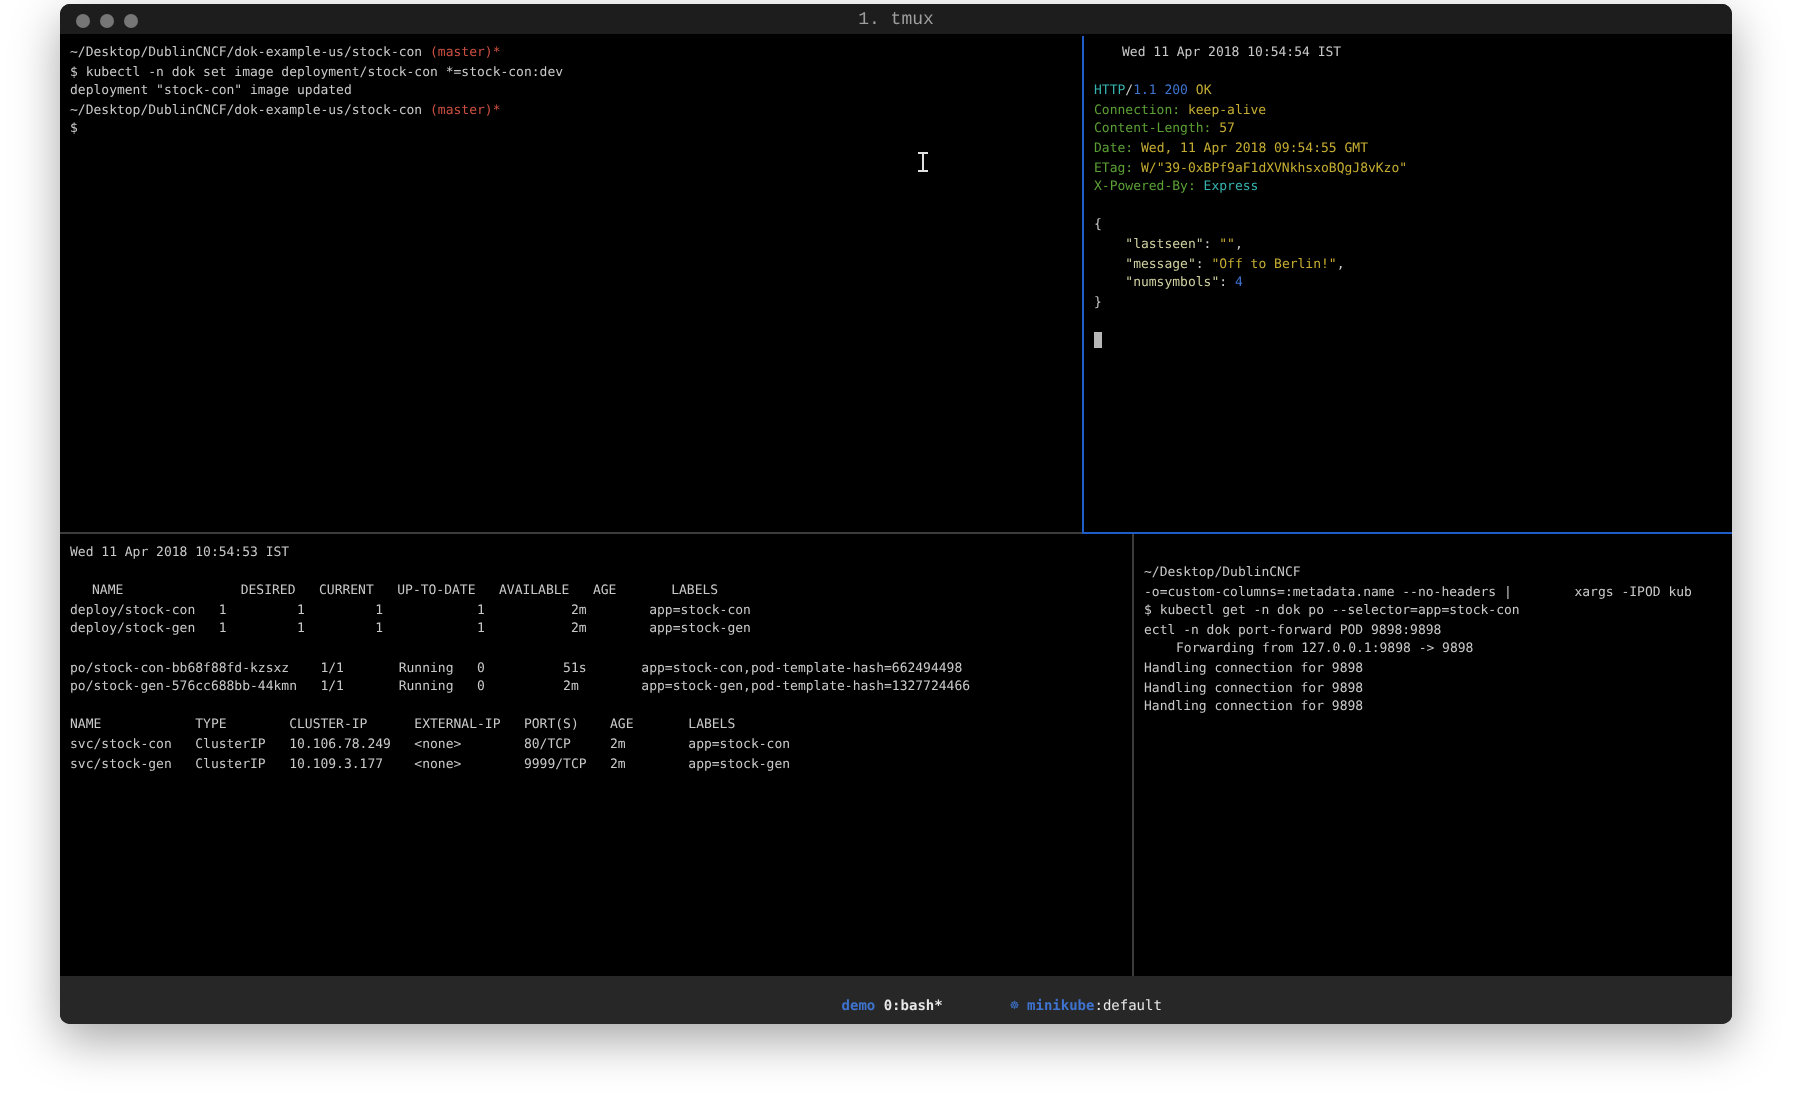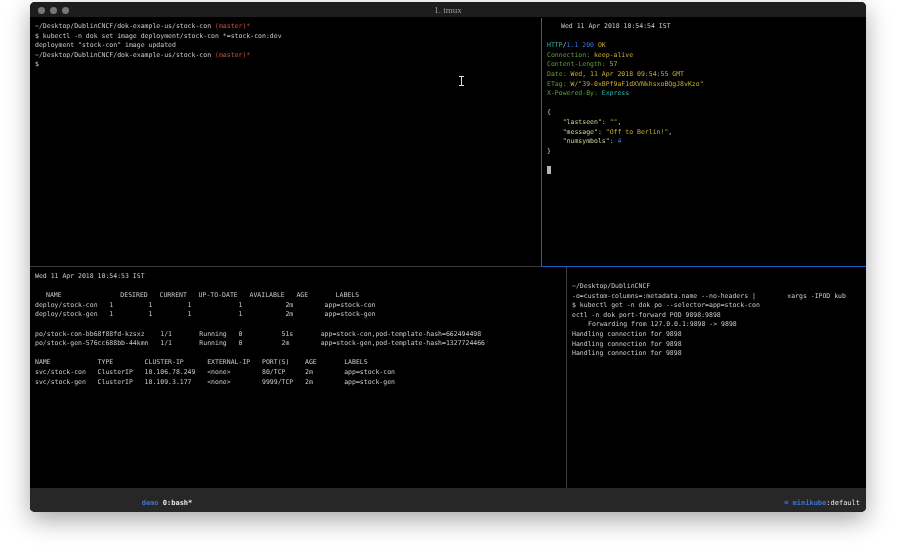--- a/index.html
+++ b/index.html
@@ -6,21 +6,21 @@
   html,body { width:900px; height:555px; background:#ffffff; overflow:hidden;
               font-family:"DejaVu Sans Mono", monospace; }
   .page { position:relative; width:900px; height:555px; background:#ffffff; }
 
   .window { position:absolute; left:30px; top:2px; width:836px; height:510px;
             border-radius:5px; overflow:hidden; background:#000000;
             box-shadow:0 8px 24px rgba(0,0,0,.35); }
 
   .titlebar { position:relative; height:16px; background:#1d1d1d;
               border-bottom:1px solid #000; display:flex; align-items:center; justify-content:center; }
-  .titlebar .title { font-family:Liberation Serif, serif; font-size:9px; color:#9e9e9e; }
+  .titlebar .title { font-family:Liberation Mono, monospace; font-size:9px; color:#9e9e9e; }
   .lights { position:absolute; left:8px; top:4.5px; display:flex; gap:5px; }
   .light { width:7px; height:7px; border-radius:50%; background:#767676; }
 
   .term-body { position:relative; width:836px; height:470px; background:#000000; }
 
   .pane { position:absolute; overflow:hidden; padding:4px 0 0 5px; }
   .pane-tl { left:0;   top:0;     width:511px; height:248px; }
   .pane-tr { left:512px; top:0;   width:324px; height:248px; }
   .pane-bl { left:0;   top:250px; width:536px; height:220px; }
   .pane-br { left:537px; top:260px; width:299px; height:220px; }
@@ -32,21 +32,21 @@
   .hborder { position:absolute; height:1px; }
   .b-blue { background:#1e5ec6; }
   .b-gray { background:#3c3c3c; }
 
   .vb-top    { left:511px; top:0;     height:249px; }
   .hb-left   { left:0;     top:248px; width:511px; }
   .hb-right  { left:511px; top:248px; width:325px; }
   .vb-bottom { left:536px; top:249px; height:221px; }
 
   .statusbar { position:relative; height:31px; background:#272727;
-               display:flex; align-items:center; justify-content:space-between;
+               display:flex; align-items:center; justify-content:center;
                font-size:7px; line-height:13px; white-space:pre; }
   .status-left  { margin-left:78px; }
   .status-right { margin-right:6px; }
   .sb-session { color:#3e74d0; font-weight:bold; }
   .sb-window  { color:#e8e8e8; font-weight:bold; }
   .sb-icon    { color:#3e74d0; }
   .sb-context { color:#3e74d0; font-weight:bold; }
   .sb-ns      { color:#e8e8e8; }
   .bottom-strip { height:11px; background:#000000; }
 

